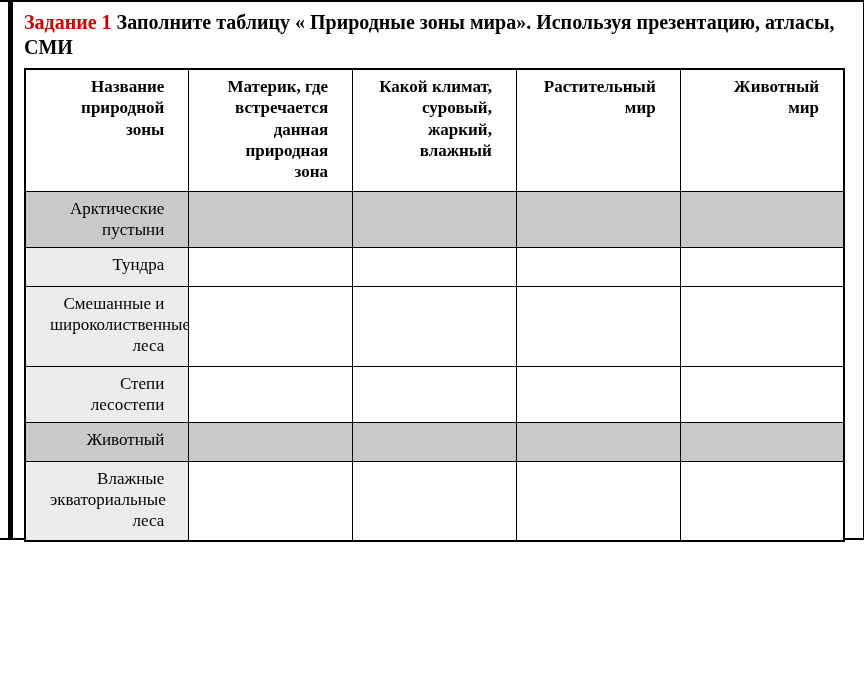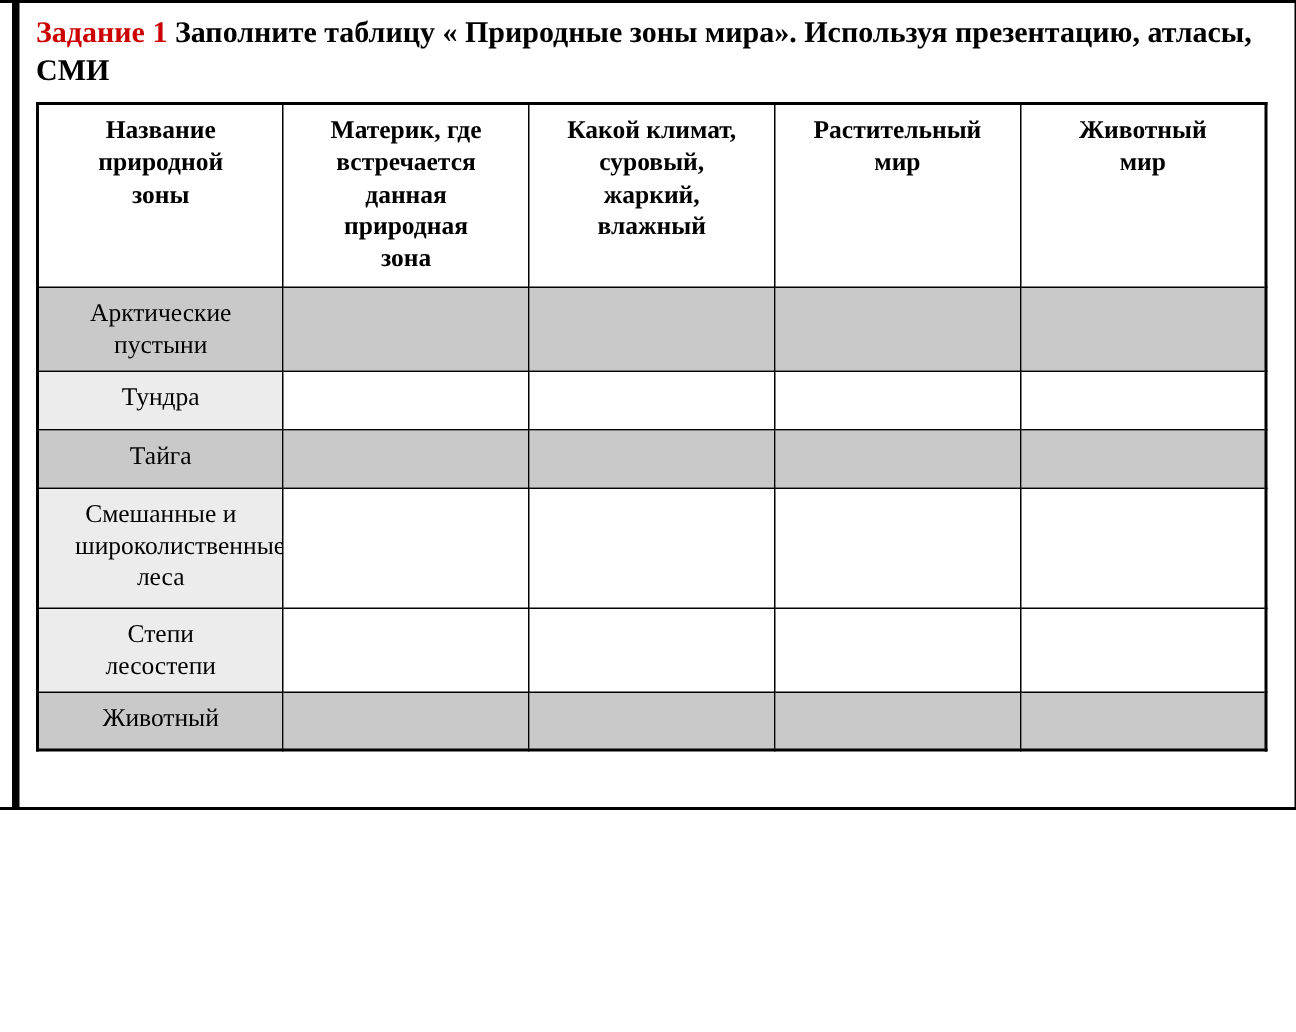--- a/index.html
+++ b/index.html
@@ -46,21 +46,21 @@
   .task-label { color: #cc0000; }
   table.zones {
     border-collapse: collapse;
     table-layout: fixed;
     width: 821px;
     border: 2px solid #000;
   }
   table.zones th, table.zones td {
     border: 1px solid #000;
     vertical-align: top;
-    text-align: center;
+    text-align: right;
     padding: 6px 24px;
     font-size: 17px;
     line-height: 1.25;
     box-sizing: border-box;
     overflow: hidden;
   }
   table.zones th {
     font-weight: bold;
     height: 122px;
     background: #ffffff;
@@ -109,27 +109,20 @@
           <td></td>
           <td></td>
         </tr>
         <tr class="plain h1">
           <td class="row-label">Тундра</td>
           <td></td>
           <td></td>
           <td></td>
           <td></td>
         </tr>
-        <tr class="shaded h1">
-          <td class="row-label">Тайга</td>
-          <td></td>
-          <td></td>
-          <td></td>
-          <td></td>
-        </tr>
         <tr class="plain h3">
           <td class="row-label">Смешанные и широколиственные леса</td>
           <td></td>
           <td></td>
           <td></td>
           <td></td>
         </tr>
         <tr class="plain h2">
           <td class="row-label">Степи лесостепи</td>
           <td></td>
@@ -137,17 +130,24 @@
           <td></td>
           <td></td>
         </tr>
         <tr class="shaded h1">
           <td class="row-label">Животный</td>
           <td></td>
           <td></td>
           <td></td>
           <td></td>
         </tr>
+        <tr class="plain h3">
+          <td class="row-label">Влажные экваториальные леса</td>
+          <td></td>
+          <td></td>
+          <td></td>
+          <td></td>
+        </tr>
       </tbody>
     </table>
 
   </div>
 </div>
 
 </body></html>

